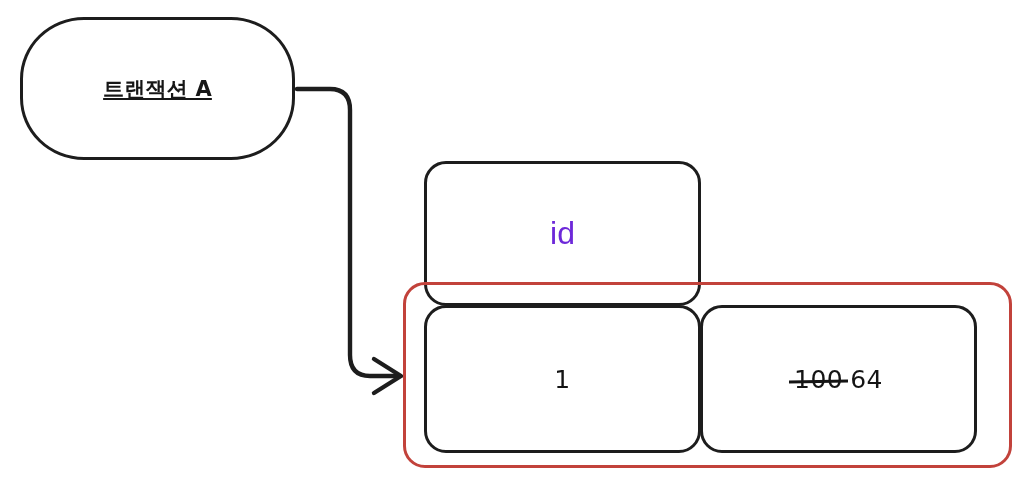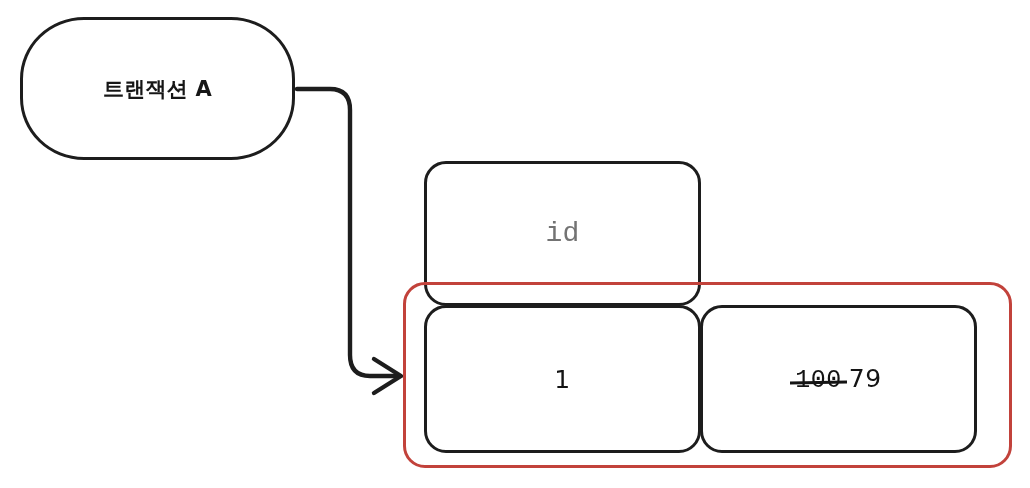--- a/index.html
+++ b/index.html
@@ -41,60 +41,60 @@
     width: 100%;
     height: 100%;
     display: flex;
     align-items: center;
     justify-content: center;
     font-family: "DejaVu Sans", "Liberation Sans", sans-serif;
     font-size: 21px;
     font-weight: 700;
     color: #161616;
     letter-spacing: 0.2px;
+    text-decoration: underline;
   }
 
   
   .cell {
     position: absolute;
     border: 3.2px solid #1d1d1d;
     border-radius: 22px;
     background: #ffffff;
     box-sizing: border-box;
     display: flex;
     align-items: center;
     justify-content: center;
   }
   .cell-head-id      { left: 424px; top: 161px; width: 277px; height: 145px; }
   .cell-head-rem     { left: 700px; top: 161px; width: 277px; height: 145px; }
   .cell-row-id       { left: 424px; top: 305px; width: 277px; height: 148px; }
   .cell-row-rem      { left: 700px; top: 305px; width: 277px; height: 148px; }
 
   .head-text {
-    font-family: Liberation Mono, monospace;
-    font-size: 28px;
+    font-family: Liberation Sans, sans-serif;
+    font-size: 32px;
     font-weight: 400;
-    color: #737373;
+    color: #6d28d9;
     letter-spacing: 0.1px;
   }
   .value-text {
     font-family: "DejaVu Sans", "Liberation Sans", sans-serif;
     font-size: 25px;
     font-weight: 400;
     color: #141414;
     letter-spacing: 0.5px;
     white-space: nowrap;
     display: inline-flex;
     align-items: baseline;
     gap: 7px;
   }
   .struck {
     position: relative;
     display: inline-block;
-    font-family: Liberation Mono, monospace;
   }
   .struck::after {
     content: "";
     position: absolute;
     left: -5px;
     right: -5px;
     top: 52%;
     height: 2.6px;
     background: #141414;
     transform: rotate(-1.2deg);
@@ -144,19 +144,19 @@
   </div>
 
 
   <div class="cell cell-row-id">
     <span class="value-text">1</span>
   </div>
 
   <div class="cell cell-row-rem">
     <span class="value-text">
       <span class="struck">100</span>
-        <span>79</span>
+        <span>64</span>
     </span>
   </div>
 
   <div class="red-box"></div>
 
 </div>
 
 </body></html>

